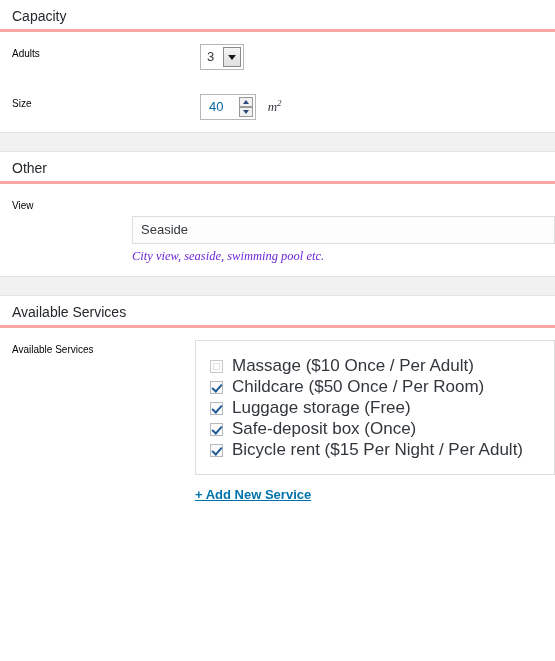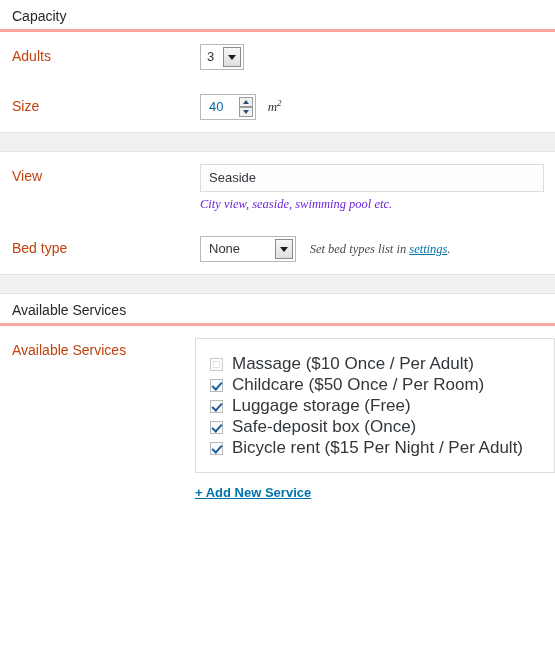--- a/index.html
+++ b/index.html
@@ -48,22 +48,22 @@
   .form-table {
     width: 100%;
     border-collapse: collapse;
   }
   .form-row {
     vertical-align: top;
   }
   .row-label {
     width: 200px;
     padding: 16px 0 16px 12px;
-    font-size: 14px;
-    color: #c2410c;
+    font-size: 10px;
+    color: #000000;
     text-align: left;
     vertical-align: top;
     box-sizing: border-box;
     white-space: nowrap;
   }
   .row-field {
     padding: 12px 0 12px 0;
     vertical-align: top;
   }
 
@@ -177,31 +177,32 @@
     font-style: italic;
     font-size: 13px;
     color: #32373c;
     vertical-align: middle;
   }
   .unit-label sup { font-size: 9px; }
 
   
   .wp-text {
     display: block;
-    width: 344px;
+    width: 423px;
     height: 28px;
     border: 1px solid #dddddd;
     background: #fdfdfd;
     box-sizing: border-box;
     font-size: 13px;
     color: #32373c;
     line-height: 26px;
     padding: 0 8px;
     overflow: hidden;
     white-space: nowrap;
+    margin-top: 20px;
   }
   .field-hint {
     margin-top: 5px;
     font-family: "Liberation Serif", serif;
     font-style: italic;
     font-size: 12.5px;
     color: #6d28d9;
     white-space: nowrap;
   }
   .inline-note {
@@ -313,41 +314,32 @@
         <span class="unit-label"><span>m</span><sup>2</sup></span>
       </td>
     </tr>
   </tbody>
     </table>
 </div>
 
 <div class="section-band"></div>
 
 <div class="panel">
+  <div class="panel-heading">Other</div>
 
   <table class="form-table">
     <tbody>
         <tr class="form-row">
       <td class="row-label">View</td>
       <td class="row-field">
         <div class="wp-text" placeholder="View">Seaside</div>
         <div class="field-hint">City view, seaside, swimming pool etc.</div>
       </td>
     </tr>
 
-    <tr class="form-row">
-      <td class="row-label">Bed type</td>
-      <td class="row-field">
-        <span class="wp-select select-md">
-          <span class="sel-value">None</span>
-          <span class="sel-arrow"></span>
-        </span>
-        <span class="inline-note"><span>Set bed types list in </span><a href="#">settings</a><span>.</span></span>
-      </td>
-    </tr>
   </tbody>
     </table>
 </div>
 
 <div class="section-band"></div>
 
 <div class="panel">
   <div class="panel-heading">Available Services</div>
 
   <table class="form-table">

